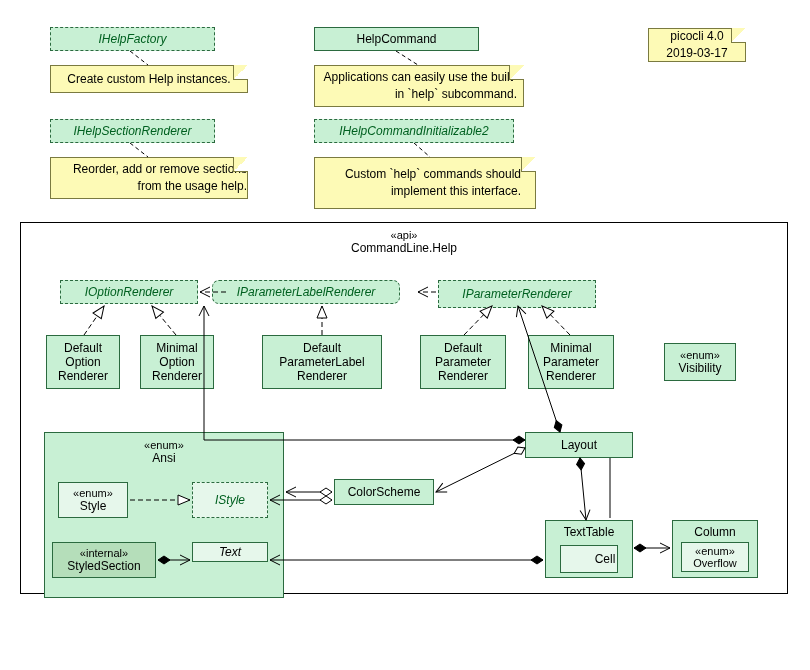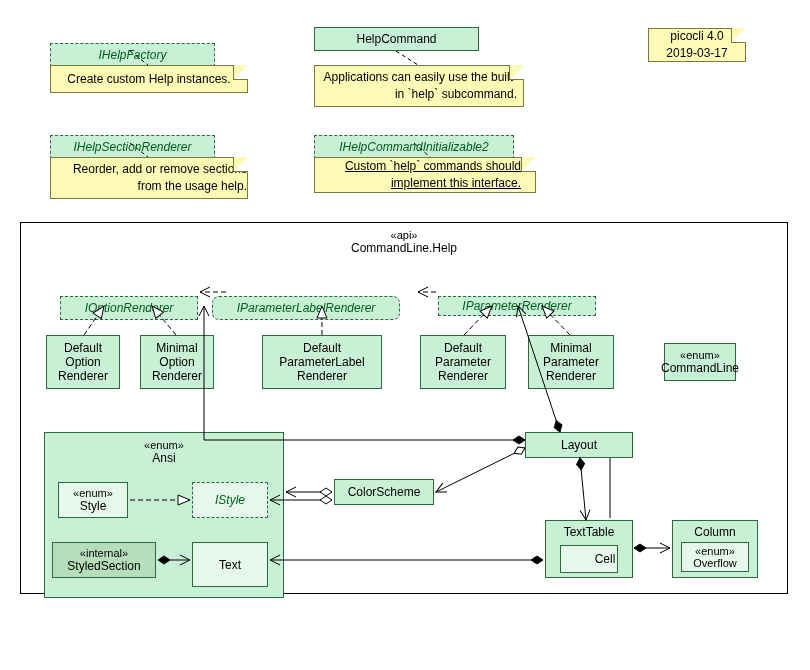--- a/index.html
+++ b/index.html
@@ -1,19 +1,19 @@
 <!DOCTYPE html>
 <html><head>
 <meta charset="utf-8">
 <style>
   * { box-sizing: border-box; }
   body { margin: 0; font-family: Arial, sans-serif; font-size: 12px; background: #fff; width: 810px; height: 670px; position: relative; }
   .canvas { position: relative; width: 810px; height: 670px; }
   .box { position: absolute; border: 1px solid #000; text-align: center; display: flex; flex-direction: column; justify-content: center; align-items: center; padding: 4px 8px; }
-  .interface { background: #c8f0d4; border: 1.5px dashed #2b6a3f; color: #006020; font-style: italic; margin-top: 16px; }
+  .interface { background: #c8f0d4; border: 1.5px dashed #2b6a3f; color: #006020; font-style: italic; }
   .class { background: #c8f0d4; border: 1px solid #2b6a3f; }
   .note { background: #fdfab6; border: 1px solid #7a7a40; text-align: right; font-size: 12px; line-height: 1.4; }
   .note::after { content: ""; position: absolute; top: -1px; right: -1px; width: 14px; height: 14px; background: linear-gradient(135deg, #fdfab6 50%, #fff 50%); border-left: 1px solid #7a7a40; border-bottom: 1px solid #7a7a40; }
   .note-corner { position: absolute; top:-1px; right:-1px; width:14px; height:14px; background:#fff; border-left:1px solid #7a7a40; border-bottom:1px solid #7a7a40; }
   .pkg { position: absolute; border: 1px solid #000; background: #fff; }
   .pkg-label { position: absolute; top: 6px; width: 100%; text-align: center; font-size: 12px; }
   .nested { position: absolute; background: #e6f7eb; border: 1px solid #2b6a3f; text-align:center; display:flex; flex-direction:column; justify-content:center; align-items:center; font-size:12px; padding:2px 4px;}
   .dashed { border-style: dashed; }
   svg.overlay { position:absolute; top:0; left:0; width:810px; height:670px; pointer-events:none; }
   .stereotype { font-size: 11px; }
@@ -51,39 +51,39 @@
     <span>IHelpSectionRenderer</span>
   </div>
   <div class="box note" style="left:50px; top:157px; width:198px; height:42px; padding:0;">
     <span>Reorder, add or remove sections from the usage help.</span>
     <div class="note-corner"></div>
   </div>
 
   <div class="box interface" style="left:314px; top:119px; width:200px; height:24px;">
     <span>IHelpCommandInitializable2</span>
   </div>
-  <div class="box note" style="left:314px; top:157px; width:222px; height:36px; padding:14px;text-decoration:underline;">
+  <div class="box note" style="left:314px; top:157px; width:222px; height:52px; padding:14px;">
     <span>Custom `help` commands should implement this interface.</span>
     <div class="note-corner"></div>
   </div>
 
   <div class="pkg" style="left:20px; top:222px; width:768px; height:372px;">
     <div class="pkg-label">
       <div class="stereotype">«api»</div>
       <div>CommandLine.Help</div>
     </div>
   </div>
 
   <div class="box interface" style="left:60px; top:280px; width:138px; height:24px;">
     <span>IOptionRenderer</span>
   </div>
   <div class="box interface" style="left:212px; top:280px; width:188px; height:24px;border-radius:7px;">
     <span>IParameterLabelRenderer</span>
   </div>
-  <div class="box interface" style="left:438px; top:280px; width:158px; height:20px;">
+  <div class="box interface" style="left:438px; top:280px; width:158px; height:28px;">
     <span>IParameterRenderer</span>
   </div>
 
   <div class="box class" style="left:46px; top:335px; width:74px; height:54px;">
     <div>Default</div>
     <div>Option</div>
     <div>Renderer</div>
   </div>
   <div class="box class" style="left:140px; top:335px; width:74px; height:54px;">
     <div>Minimal</div>
@@ -100,21 +100,21 @@
     <div>Parameter</div>
     <div>Renderer</div>
   </div>
   <div class="box class" style="left:528px; top:335px; width:86px; height:54px;">
     <div>Minimal</div>
     <div>Parameter</div>
     <div>Renderer</div>
   </div>
   <div class="box class" style="left:664px; top:343px; width:72px; height:38px;">
     <div class="stereotype">«enum»</div>
-    <div>CommandLine</div>
+    <div>Visibility</div>
   </div>
 
   <div class="box class" style="left:525px; top:432px; width:108px; height:26px;">
     <span>Layout</span>
   </div>
 
   <div class="box class" style="left:334px; top:479px; width:100px; height:26px;">
     <span>ColorScheme</span>
   </div>
 
@@ -142,21 +142,21 @@
     <div class="stereotype">«enum»</div>
     <div>Style</div>
   </div>
   <div class="nested inner-light dashed" style="left:192px; top:482px; width:76px; height:36px; font-style:italic; color:#006020;">
     <span>IStyle</span>
   </div>
   <div class="nested inner-darker" style="left:52px; top:542px; width:104px; height:36px;">
     <div class="stereotype">«internal»</div>
     <div>StyledSection</div>
   </div>
-  <div class="nested inner-light" style="left:192px; top:542px; width:76px; height:45px;">
+  <div class="nested inner-light" style="left:192px; top:542px; width:76px; height:20px;font-style:italic;">
     <span>Text</span>
   </div>
 
   <svg class="overlay">
     <defs>
       <marker id="hollow-tri" markerWidth="14" markerHeight="12" refX="13" refY="6" orient="auto">
         <path d="M1,1 L13,6 L1,11 Z" fill="#fff" stroke="#000"></path>
       </marker>
       <marker id="open-arrow" markerWidth="12" markerHeight="12" refX="11" refY="6" orient="auto">
         <path d="M1,1 L11,6 L1,11" fill="none" stroke="#000"></path>

